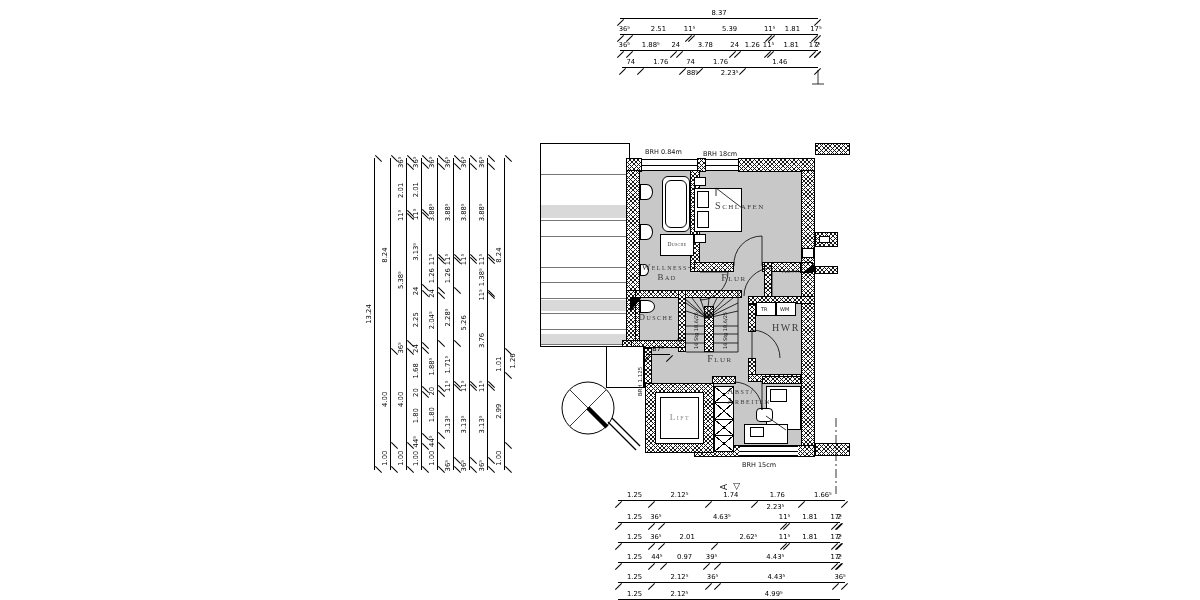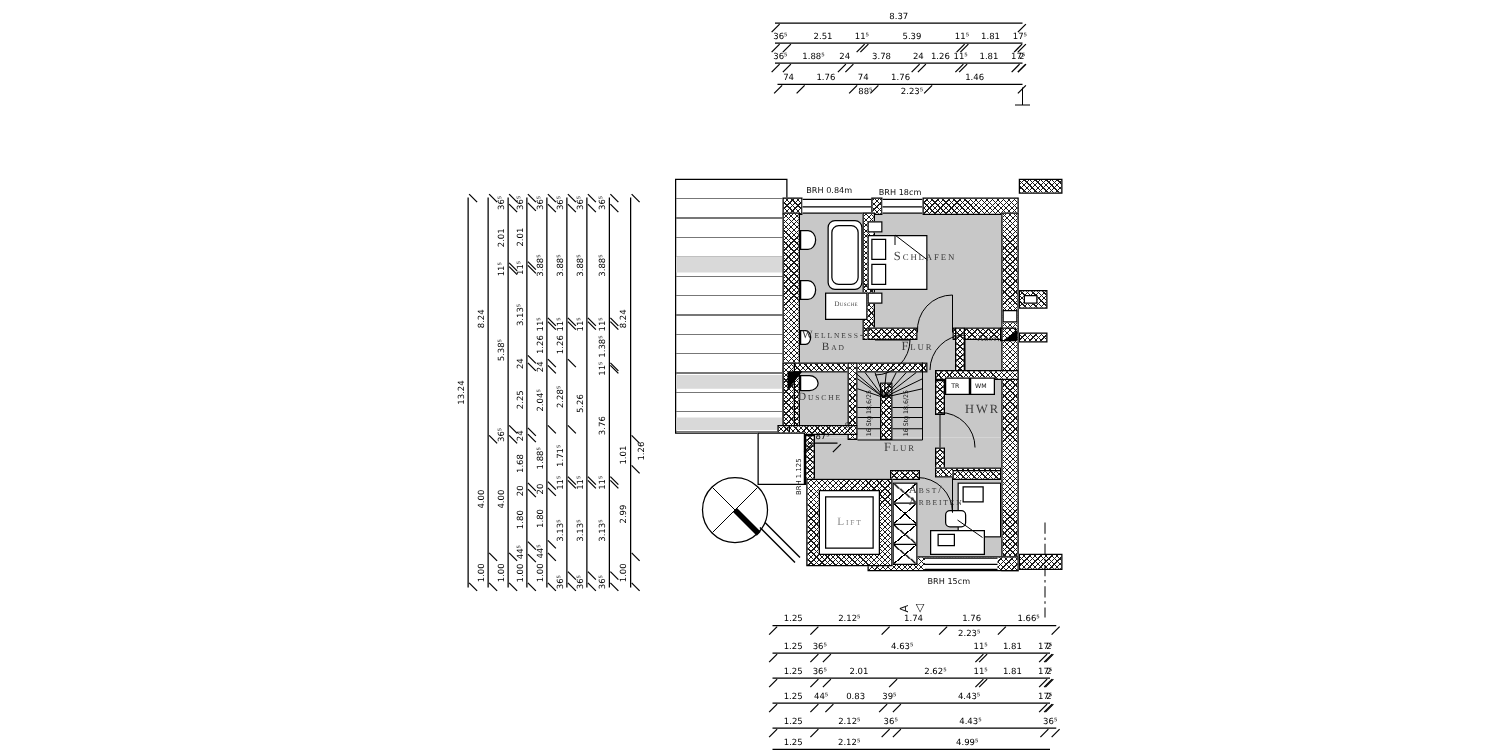--- a/index.html
+++ b/index.html
@@ -409,21 +409,21 @@
         </div>
       </div>
       <div class="chain h" style="left: 618px; top: 552px; width: 222px;">
         <div class="seg" style="flex-grow: 1.25;">
           <span class="dlabel">1.25</span>
         </div>
         <div class="seg" style="flex-grow: 0.445;">
           <span class="dlabel">44⁵</span>
         </div>
         <div class="seg" style="flex-grow: 1.65;">
-          <span class="dlabel">0.83</span>
+          <span class="dlabel">0.97</span>
         </div>
         <div class="seg" style="flex-grow: 0.395;">
           <span class="dlabel">39⁵</span>
         </div>
         <div class="seg" style="flex-grow: 4.435;">
           <span class="dlabel">4.43⁵</span>
         </div>
         <div class="seg" style="flex-grow: 0.175;">
           <span class="dlabel">17⁵</span>
         </div>

